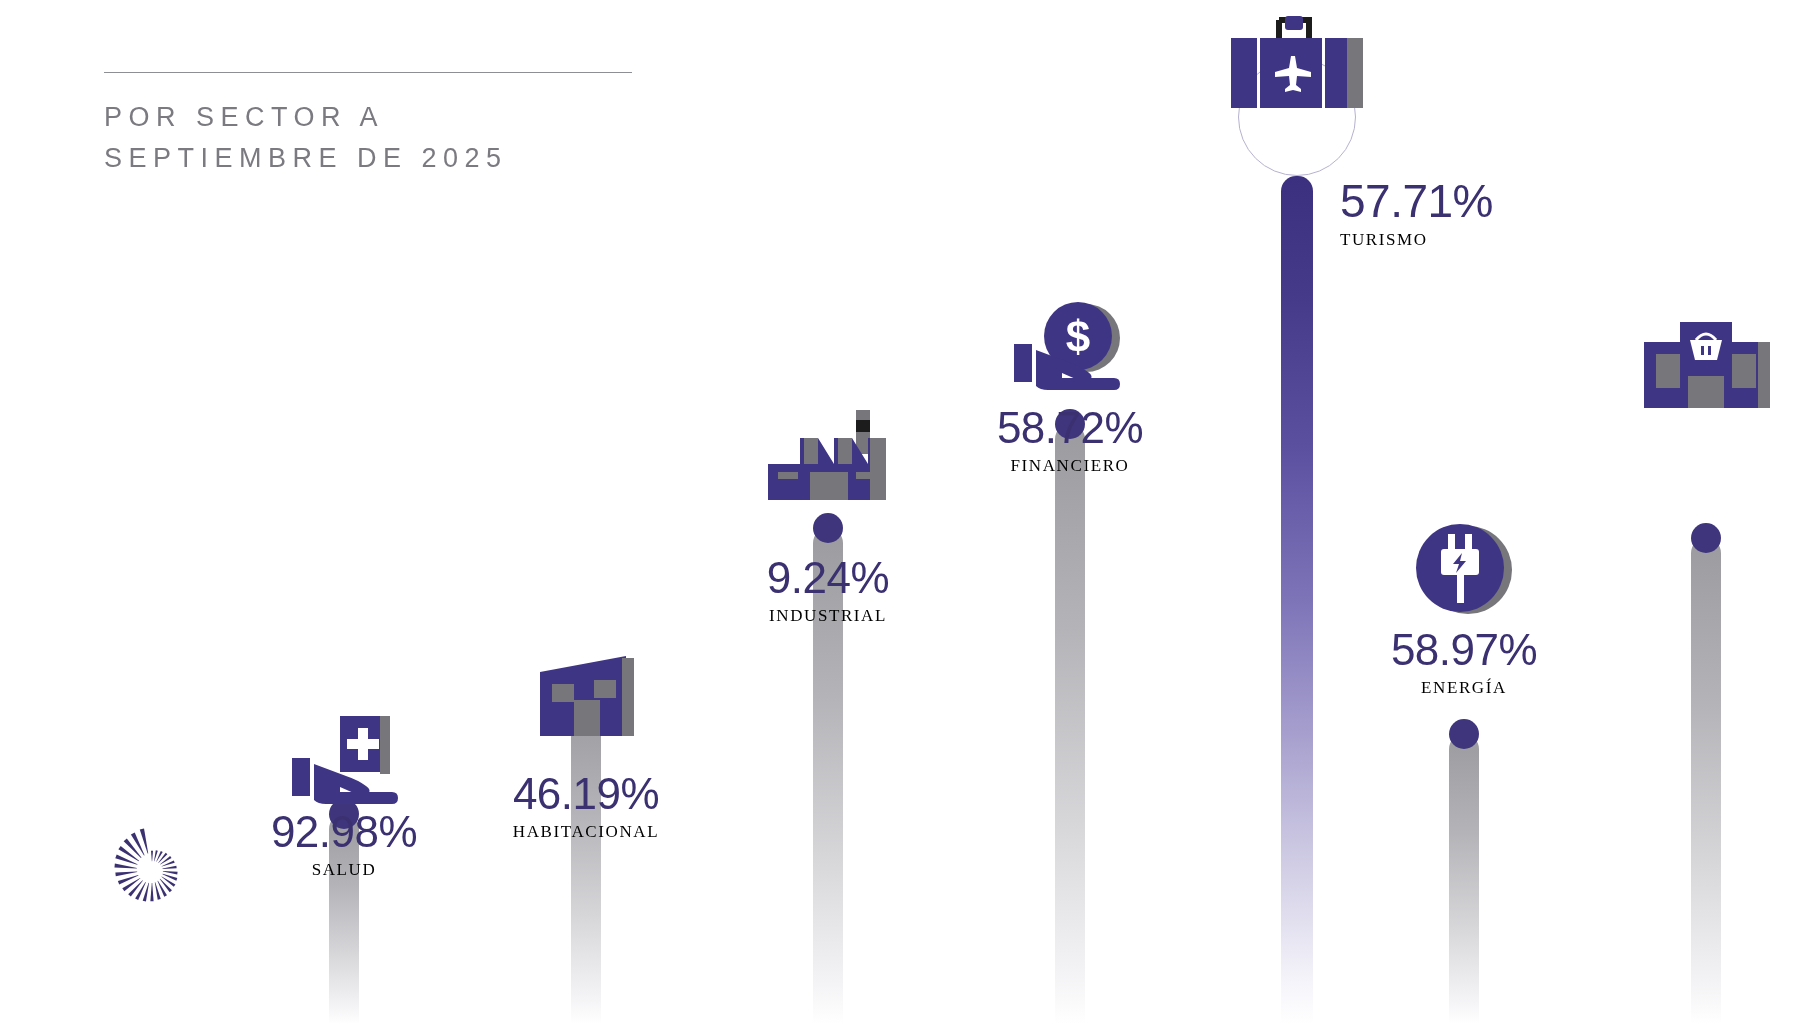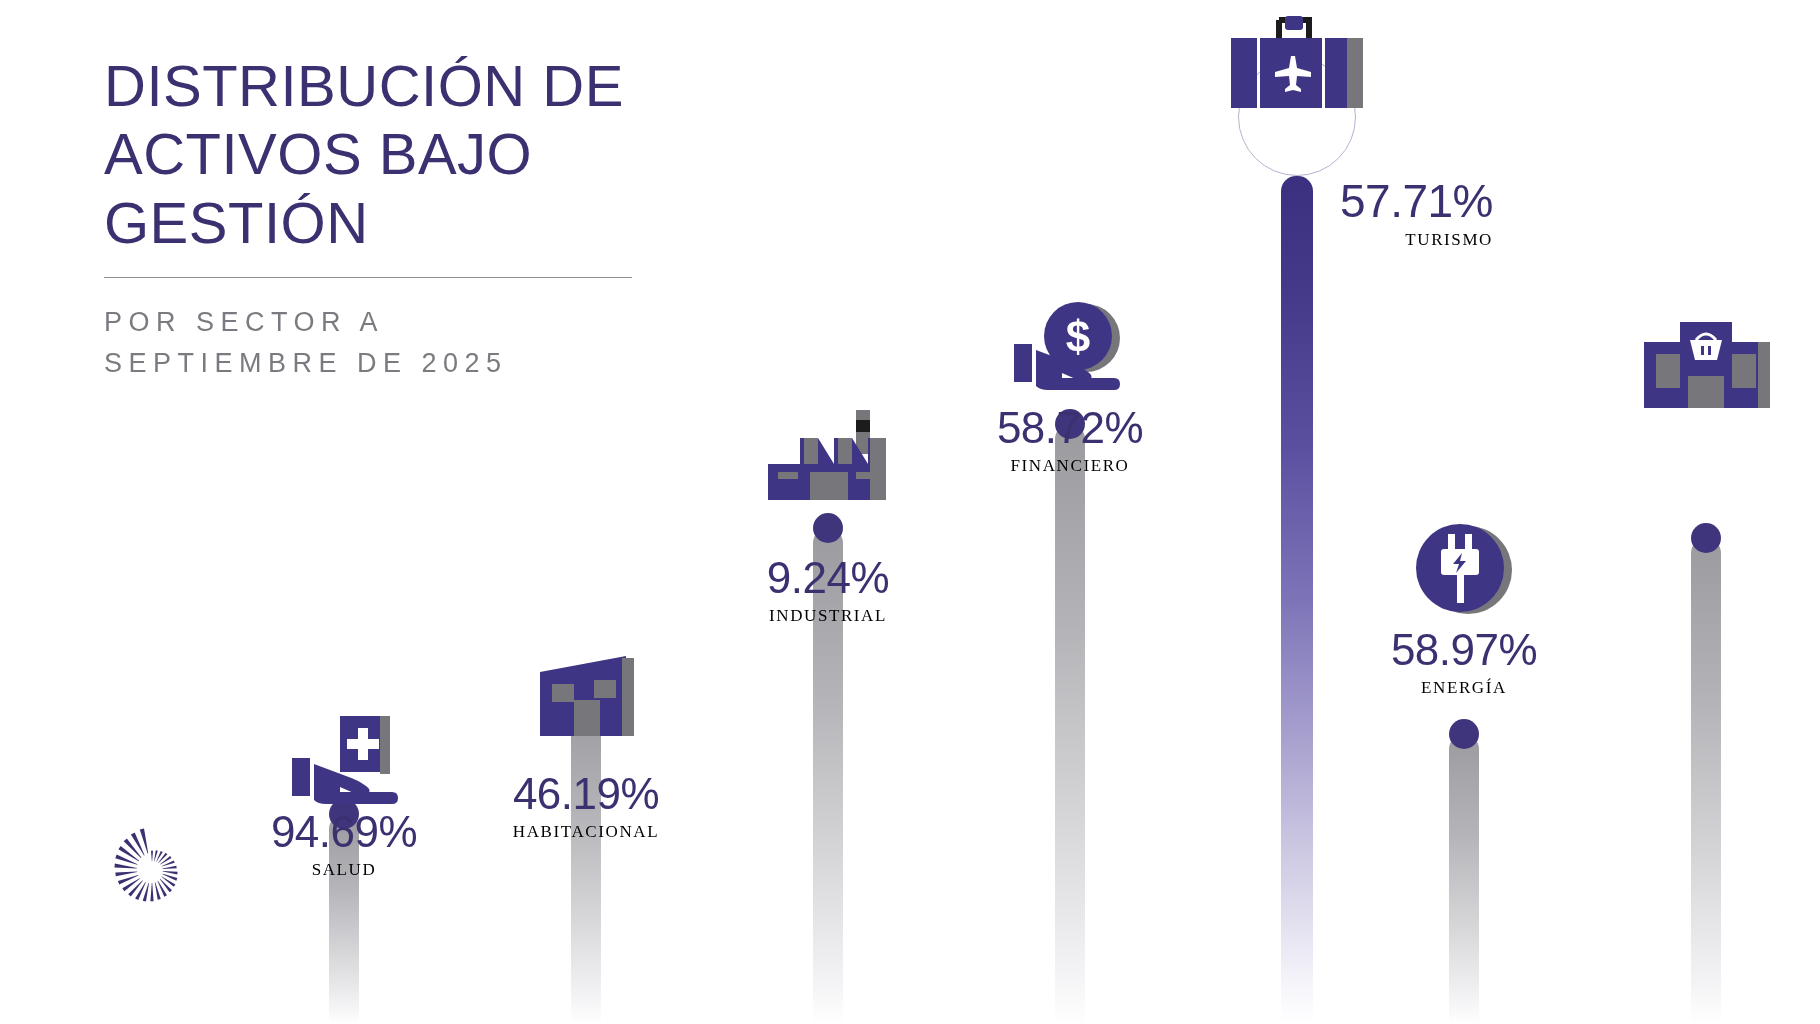--- a/index.html
+++ b/index.html
@@ -133,41 +133,38 @@
     letter-spacing:1.6px;
     color:#000000;
     text-transform:uppercase;
     line-height:1.0;
   }
   
   .col.featured .label-stack {
     left:auto;
     right:-96px;
     transform:none;
-    text-align:right;
+    text-align:left;
   }
   .col.featured .pct { font-size:46px; }
 
   
   .icon-slot {
     position:absolute;
     left:50%;
     transform:translateX(-50%);
   }
   .icon-slot svg { display:block; }
 </style>
 </head>
 <body>
 
 <div id="stage">
 
   <div id="title-block">
-    <div id="page-title">DISTRIBUCIÓN DE
-ACTIVOS BAJO
-GESTIÓN</div>
     <div id="title-rule"></div>
     <div id="page-subtitle">POR SECTOR A
 SEPTIEMBRE DE 2025</div>
   </div>
 
   <div id="brand-mark">
     <svg width="96" height="96" viewBox="0 0 100 100" aria-hidden="true">
       <g id="spiral-rays" fill="#3B3171">
           <path d="M49.83620904270224 41.00149053885548 L50.16379095729777 41.00149053885548 L51.03953137002993 30.027033907535824 L48.96046862997007 30.027033907535824 Z"></path>
           <path d="M52.07116250182484 40.88622594053314 L52.40145867285787 40.96763663493701 L56.06749351656741 29.935812573120025 L53.95179413064396 29.414339509659545 Z"></path>
@@ -207,21 +204,21 @@
           <svg width="112" height="96" viewBox="0 0 112 96"> 
             <rect x="52" y="2" width="46" height="56" fill="#3F3585"></rect> 
             <rect x="92" y="2" width="10" height="58" fill="#76767B"></rect> 
             <rect x="70" y="14" width="10" height="32" fill="#ffffff"></rect> 
             <rect x="59" y="25" width="32" height="10" fill="#ffffff"></rect> 
             <rect x="4" y="44" width="18" height="38" fill="#3F3585"></rect> 
             <path d="M26 50 L58 62 Q70 66 78 72 Q84 76 80 80 Q76 84 68 80 L52 73 L52 78 L104 78 Q110 78 110 84 Q110 90 104 90 L38 90 Q30 90 26 86 Z" fill="#3F3585"></path> 
           </svg>
         </div>
         <div class="label-stack" style="top: 810px;">
-          <div class="pct">94.69%</div>
+          <div class="pct">92.98%</div>
           <div class="sector">SALUD</div>
         </div>
       </div>
       <div class="col" style="--cx: 586px;">
         <div class="bar" style="height: 320px;"></div>
         <div class="cap" style="bottom: 305px;"></div>
         <div class="icon-slot" style="top: 648px;">
           <svg width="112" height="96" viewBox="0 0 112 96"> 
             <path d="M10 24 L96 8 L96 88 L10 88 Z" fill="#3F3585"></path> 
             <rect x="92" y="10" width="12" height="78" fill="#76767B"></rect> 

